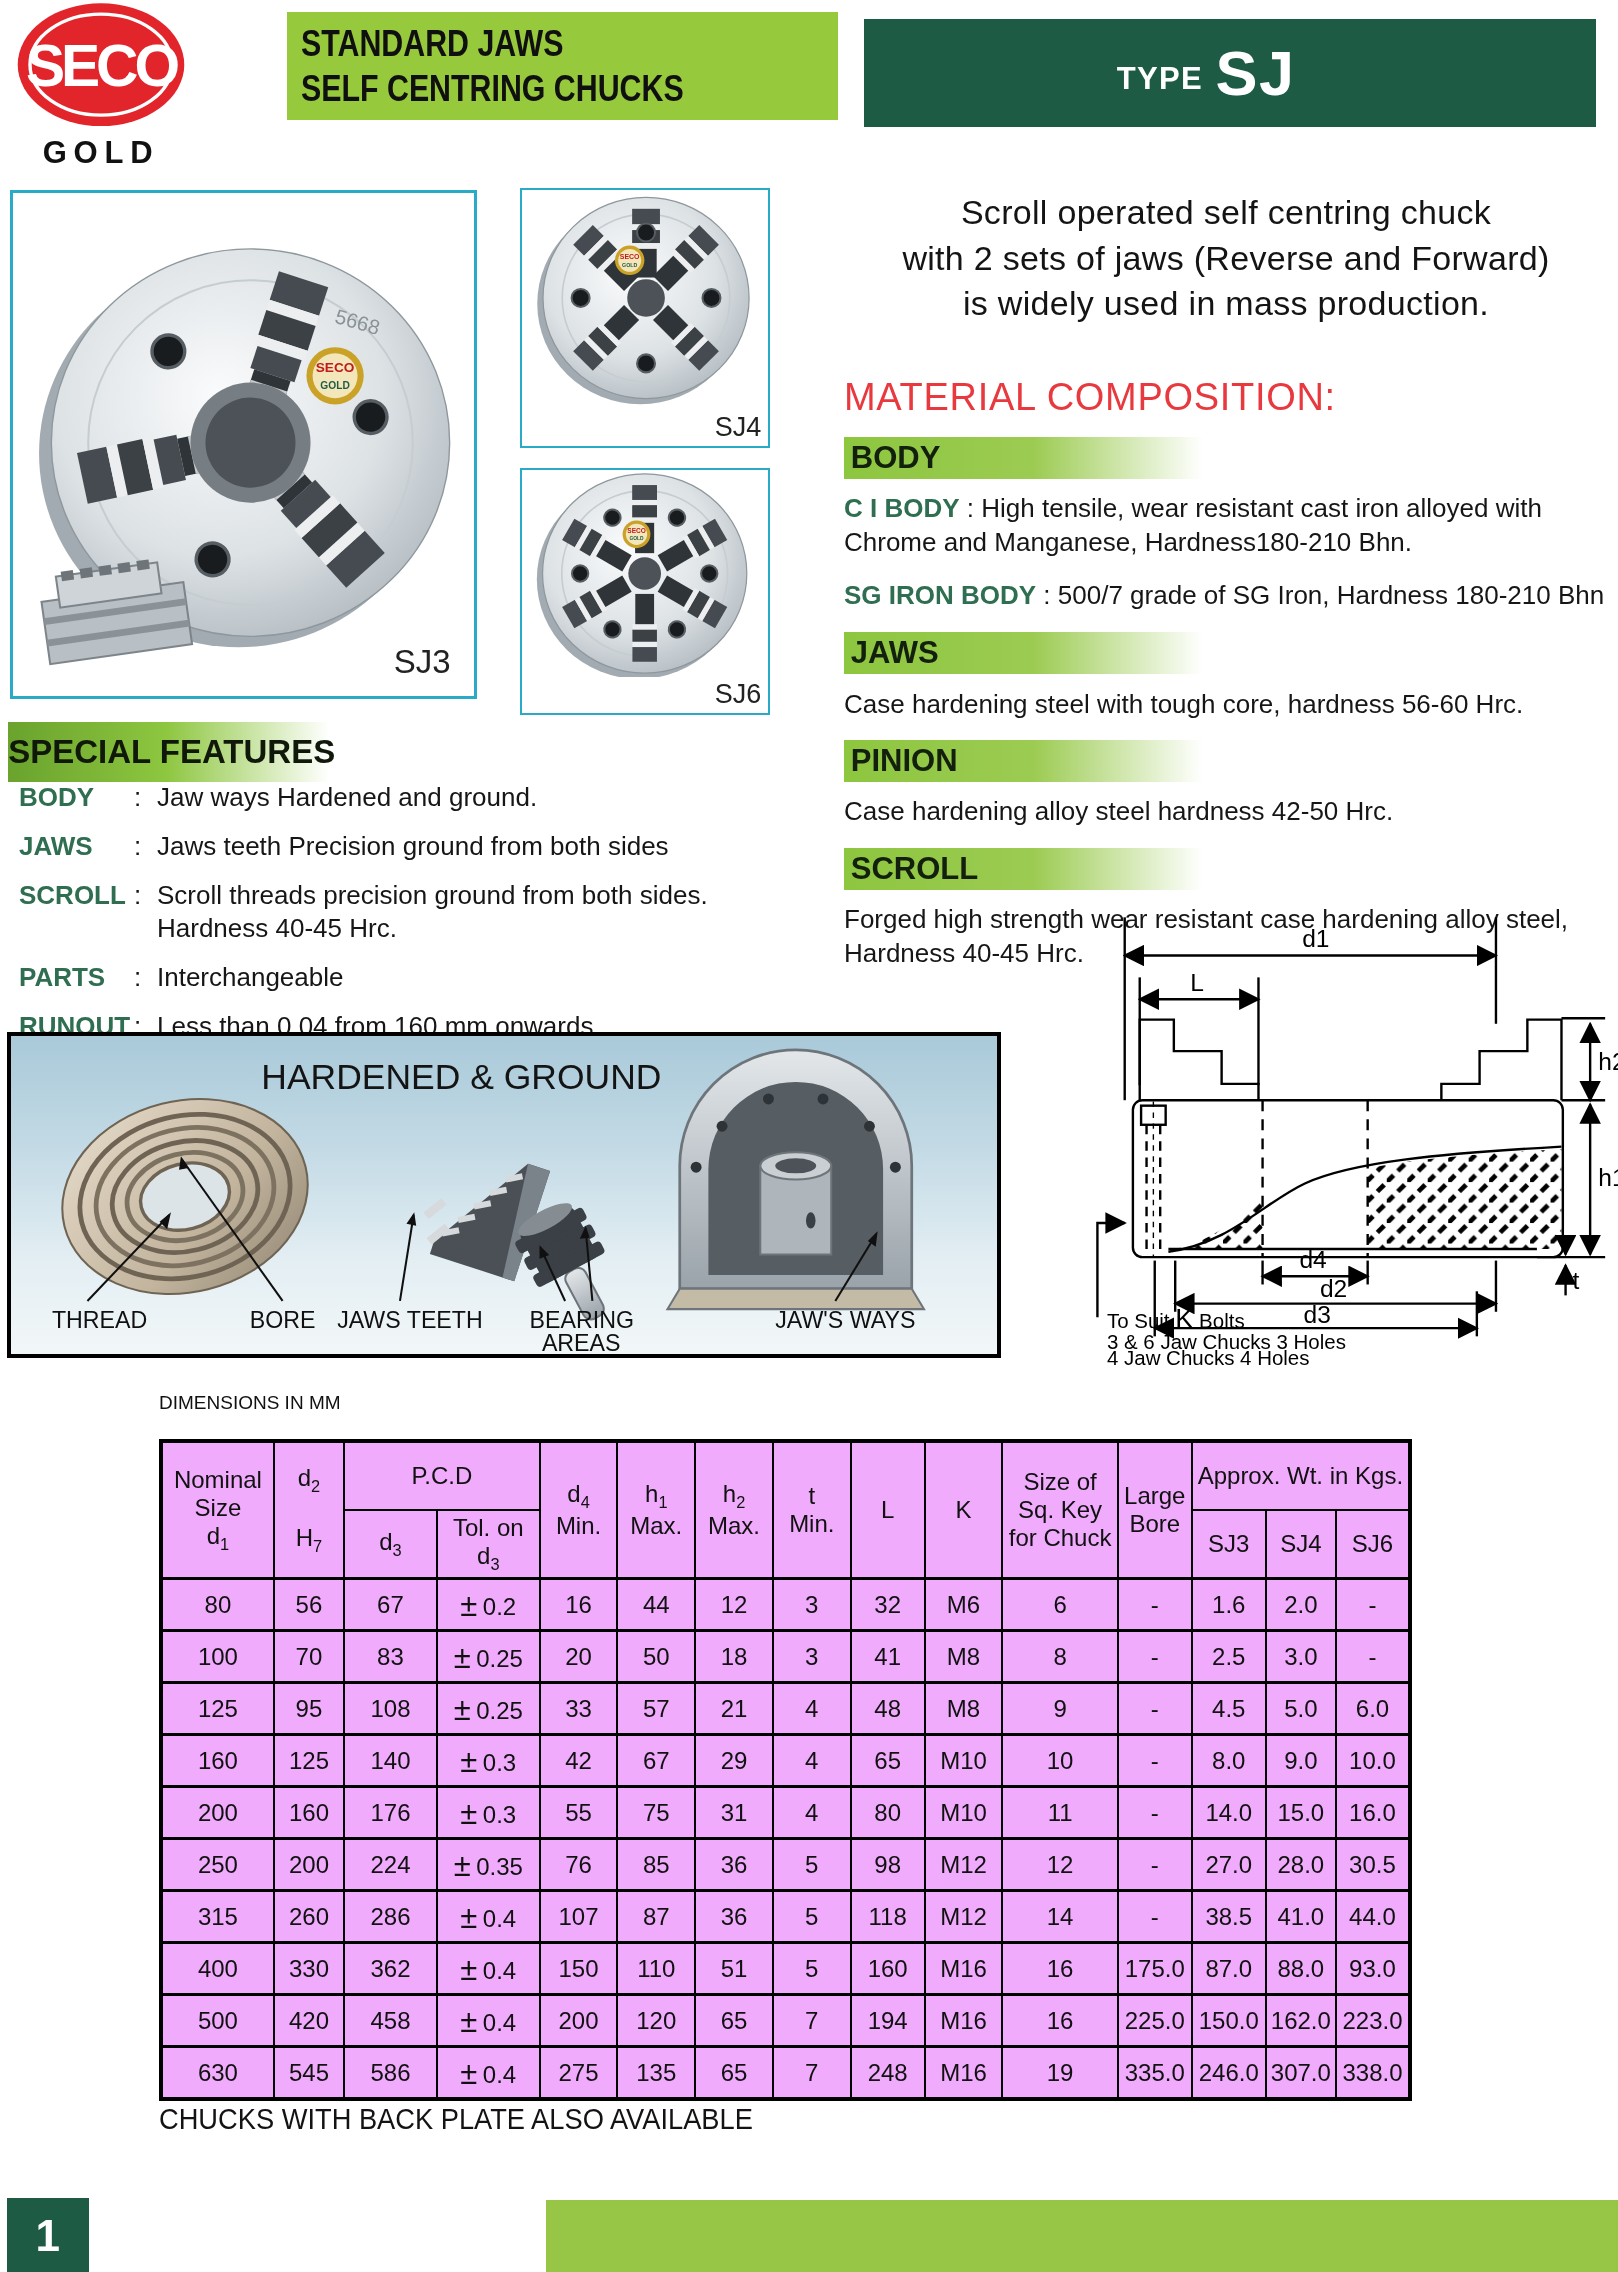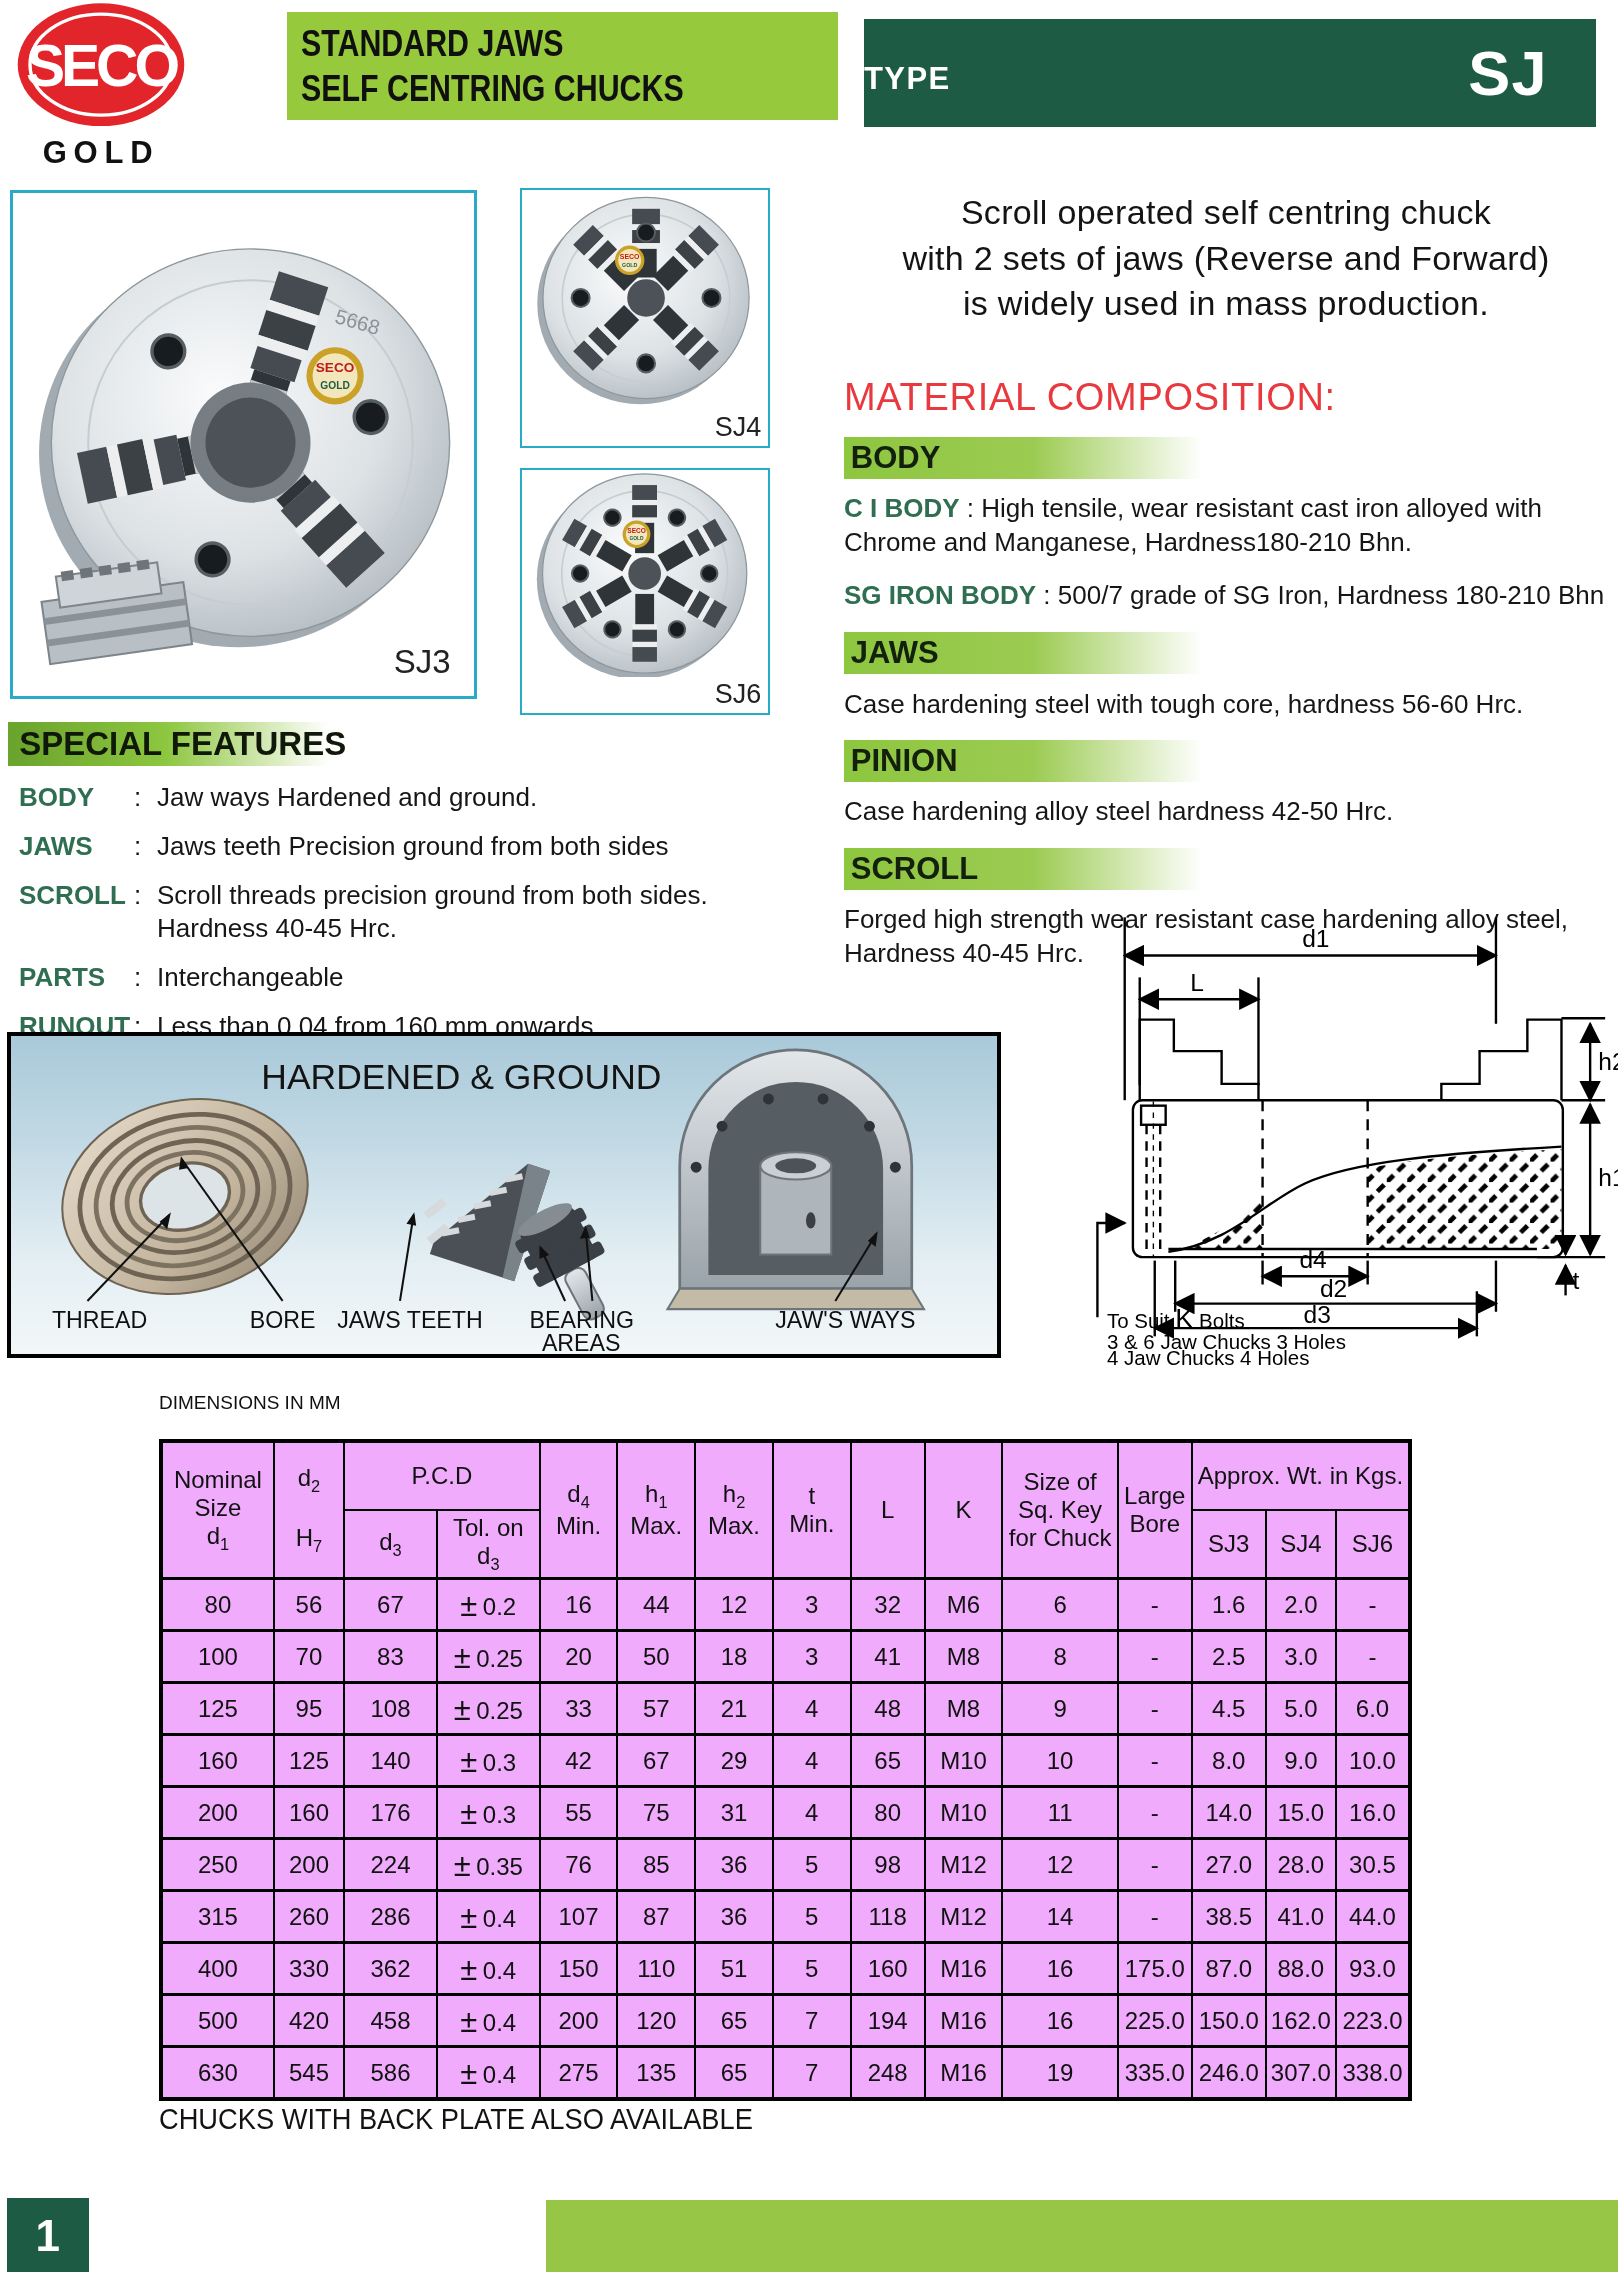--- a/index.html
+++ b/index.html
@@ -8,21 +8,21 @@
   .abs{position:absolute;}
 
   
   .logo-wrap{left:15px;top:1.4px;width:172px;text-align:center;}
   .logo-gold{font-size:31px;font-weight:bold;letter-spacing:6.8px;color:#111;margin-top:1.4px;}
   .banner{left:287px;top:12.3px;width:551px;height:108px;background:#97c93d;
           display:flex;flex-direction:column;justify-content:center;padding-left:13.6px;box-sizing:border-box;}
   .banner-line{font-size:37px;font-weight:bold;color:#101010;line-height:1.22;
                transform:scaleX(.82);transform-origin:left center;white-space:nowrap;letter-spacing:0;}
   .typebox{left:864px;top:19px;width:732px;height:108px;background:#1e5b45;
-           display:flex;align-items:center;justify-content:space-between;padding-right:48px;box-sizing:border-box;}
+           display:flex;align-items:center;justify-content:center;padding-right:48px;box-sizing:border-box;}
   .type-word{color:#fff;font-weight:bold;font-size:31px;letter-spacing:1.4px;margin-right:12.3px;transform:translateY(5.5px);}
   .type-sj{color:#fff;font-weight:bold;font-size:63px;letter-spacing:1.4px;}
 
   
   .photo-box{border:3.4px solid #29abc7;background:#fff;box-sizing:border-box;}
   .pb-sj3{left:9.6px;top:190px;width:467px;height:509px;}
   .pb-sj4{left:520px;top:188px;width:250px;height:260px;border-width:2.7px;}
   .pb-sj6{left:520px;top:468px;width:250px;height:247px;border-width:2.7px;}
   .photo-label{position:absolute;font-size:33px;color:#222;}
   .lbl-sj3{right:23px;bottom:15px;}
@@ -33,23 +33,23 @@
   .rcol{left:844px;top:190px;width:764px;}
   .intro{font-size:34px;line-height:1.34;color:#141414;letter-spacing:0.3px;text-align:center;}
   .mat-title{font-size:38px;font-weight:normal;color:#e8393f;letter-spacing:0.7px;}
   .gbar{height:42px;background:linear-gradient(90deg,#8dc63f 0%,#9ccb52 38%,rgba(255,255,255,0) 72%);
         display:flex;align-items:center;padding-left:6.8px;box-sizing:border-box;}
   .gbar-text{font-size:31px;font-weight:bold;color:#13200d;}
   .mat-item{font-size:26px;line-height:1.32;color:#161616;}
   .mat-label{color:#2f6e50;font-weight:bold;}
 
   
-  .sf-bar{left:8.2px;top:722px;width:349px;height:44px;
+  .sf-bar{left:8.2px;top:722px;width:349px;height:60px;
           background:linear-gradient(90deg,#6aa32d 0%,#8dc63f 45%,rgba(255,255,255,0) 92%);
-          display:flex;align-items:center;padding-left:11px;box-sizing:border-box;}
+          display:flex;align-items:center;box-sizing:border-box;}
   .sf-title{font-size:33px;font-weight:bold;color:#10180a;}
   .sf-list{left:19px;top:781px;width:778px;}
   .sf-row{display:flex;margin-bottom:15px;font-size:26px;line-height:1.3;}
   .sf-label{width:115px;color:#2f6e50;font-weight:bold;flex:none;}
   .sf-colon{width:23px;flex:none;color:#161616;}
   .sf-text{color:#161616;}
 
   
   .panel{left:6.8px;top:1032px;width:994px;height:326px;border:4.8px solid #000;box-sizing:border-box;
          background:linear-gradient(180deg,#a9c9d9 0%,#c3dae5 35%,#e3eef3 70%,#f2f7f8 100%);}

